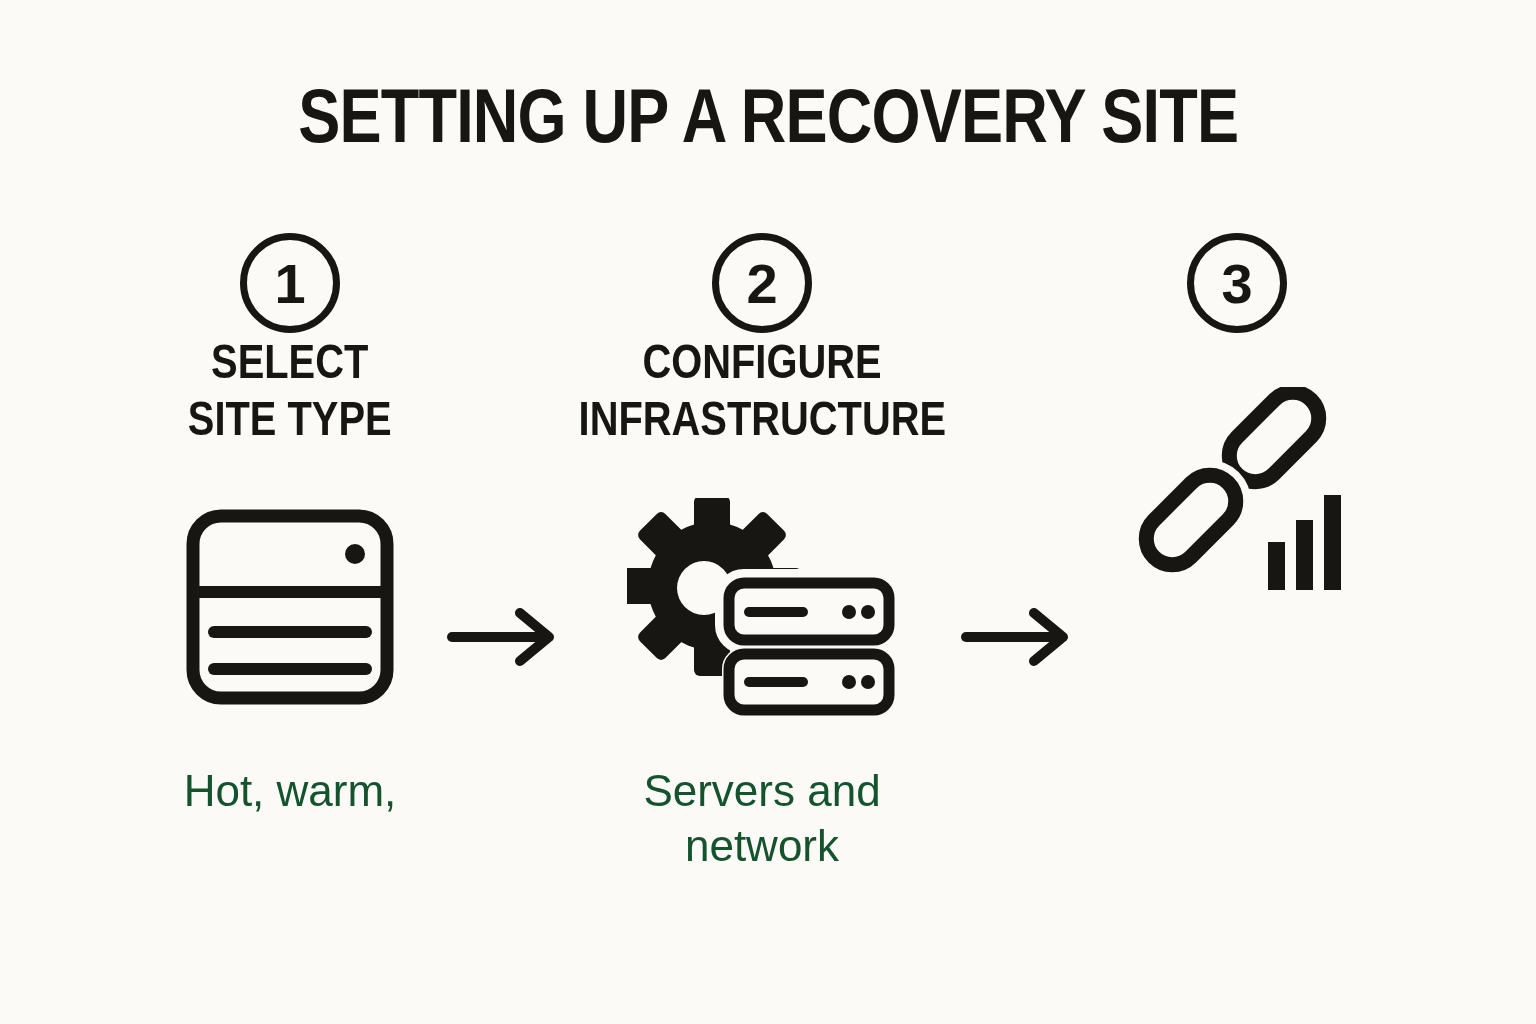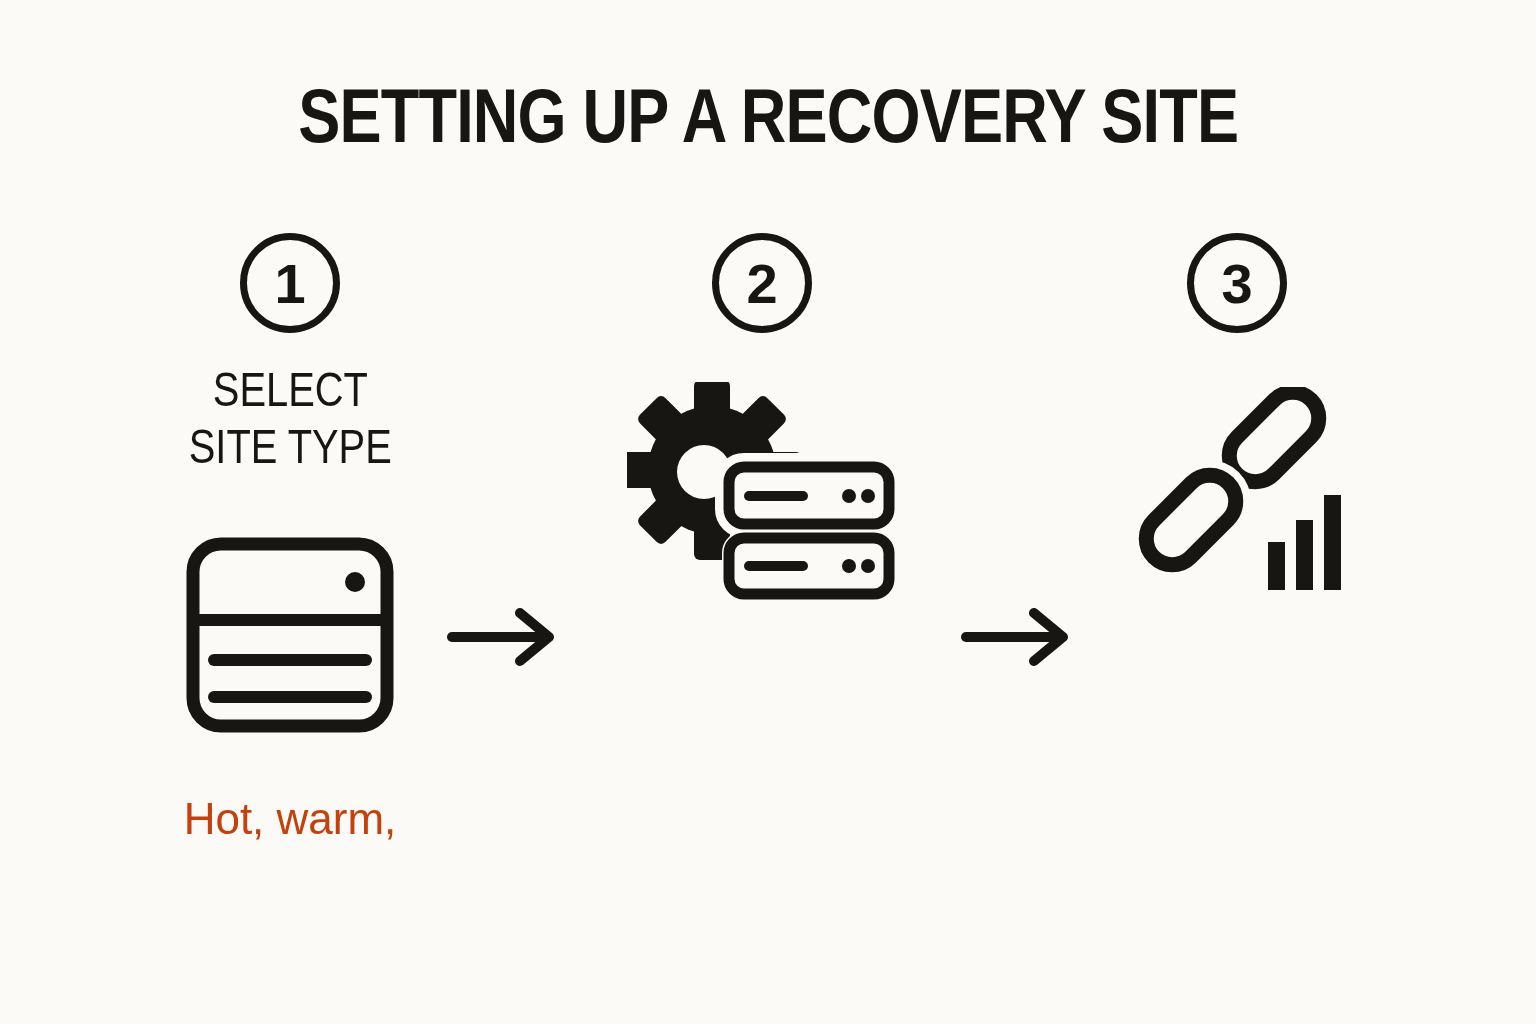--- a/index.html
+++ b/index.html
@@ -55,42 +55,41 @@
     border: 7px solid #181613;
     border-radius: 50%;
     display: flex;
     align-items: center;
     justify-content: center;
     font-size: 56px;
     font-weight: 700;
     box-sizing: content-box;
   }
   .step-label {
-    margin-top: 28px;
     height: 116px;
     text-align: center;
     font-size: 48px;
-    font-weight: 400;
+    font-weight: 700;
     line-height: 57px;
     white-space: nowrap;
   }
   .icon-box {
     margin-top: 42px;
     height: 232px;
     display: flex;
     align-items: center;
     justify-content: center;
   }
   .caption {
     margin-top: 40px;
     text-align: center;
     font-size: 44px;
     font-weight: 400;
     line-height: 55px;
-    color: #c2410c;
+    color: #14532d;
   }
   .arrow {
     position: absolute;
     top: 605px;
     width: 110px;
     height: 64px;
   }
   .arrow-1 { left: 446px; }
   .arrow-2 { left: 960px; }
 </style>
@@ -124,20 +123,24 @@
   </div>
 
   <svg class="arrow arrow-1" viewBox="0 0 110 64" fill="none" xmlns="http://www.w3.org/2000/svg">
     <line x1="6" y1="32" x2="100" y2="32" stroke="#181613" stroke-width="10" stroke-linecap="round"></line>
     <polyline points="74,8 103,32 74,56" stroke="#181613" stroke-width="10" stroke-linecap="round" stroke-linejoin="round" fill="none"></polyline>
   </svg>
 
   <div class="step step-2">
     <div class="badge">
       <span>2</span>
+    </div>
+    <div class="step-label">
+      <span class="condense">CONFIGURE</span><br>
+      <span class="condense">INFRASTRUCTURE</span>
     </div>
     <div class="icon-box">
       <svg width="270" height="218" viewBox="0 0 270 218" fill="none" xmlns="http://www.w3.org/2000/svg">
 
         <g fill="#181613">
           <rect x="67" y="-2" width="36" height="38" rx="6" transform="rotate(0 85 88)"></rect>
           <rect x="67" y="-2" width="36" height="38" rx="6" transform="rotate(45 85 88)"></rect>
           <rect x="67" y="-2" width="36" height="38" rx="6" transform="rotate(90 85 88)"></rect>
           <rect x="67" y="-2" width="36" height="38" rx="6" transform="rotate(135 85 88)"></rect>
           <rect x="67" y="-2" width="36" height="38" rx="6" transform="rotate(180 85 88)"></rect>
@@ -154,20 +157,24 @@
         <circle cx="222" cy="114" r="7" fill="#181613"></circle>
         <circle cx="241" cy="114" r="7" fill="#181613"></circle>
 
         <rect x="102" y="156" width="160" height="56" rx="15" stroke="#fbfaf7" stroke-width="14" fill="#fbfaf7"></rect>
         <rect x="102" y="156" width="160" height="56" rx="15" stroke="#181613" stroke-width="11" fill="#fbfaf7"></rect>
         <line x1="122" y1="184" x2="176" y2="184" stroke="#181613" stroke-width="10" stroke-linecap="round"></line>
         <circle cx="222" cy="184" r="7" fill="#181613"></circle>
         <circle cx="241" cy="184" r="7" fill="#181613"></circle>
       </svg>
     </div>
+    <div class="caption">
+      <span>Servers and</span><br>
+      <span>network</span>
+    </div>
   </div>
 
   <svg class="arrow arrow-2" viewBox="0 0 110 64" fill="none" xmlns="http://www.w3.org/2000/svg">
     <line x1="6" y1="32" x2="100" y2="32" stroke="#181613" stroke-width="10" stroke-linecap="round"></line>
     <polyline points="74,8 103,32 74,56" stroke="#181613" stroke-width="10" stroke-linecap="round" stroke-linejoin="round" fill="none"></polyline>
   </svg>
 
   <div class="step step-3">
     <div class="badge">
       <span>3</span>

